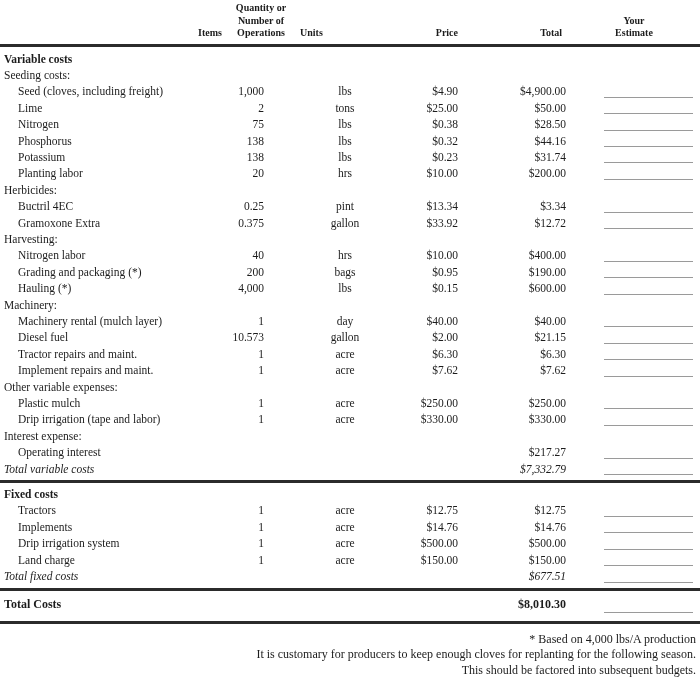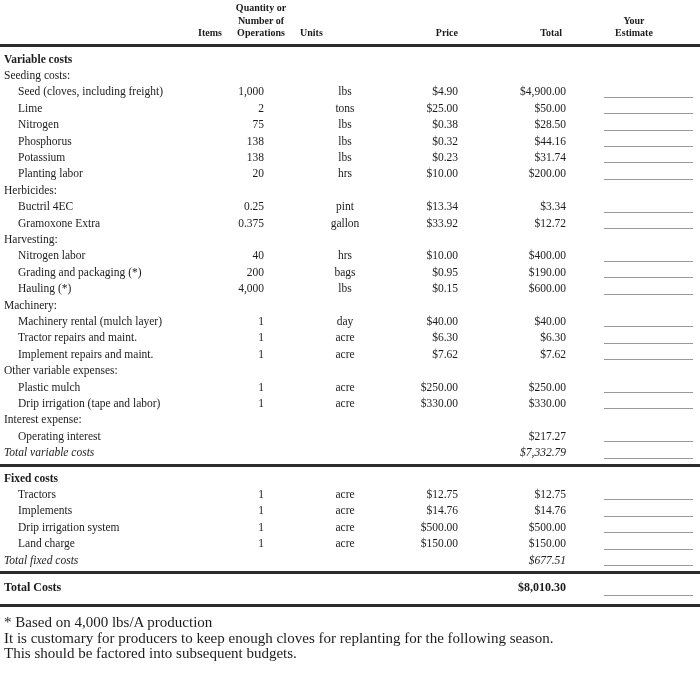--- a/index.html
+++ b/index.html
@@ -33,21 +33,21 @@
   td.c-units{text-align:center;}
   td.c-price{text-align:right;padding-right:4px;}
   td.c-total{text-align:right;padding-right:2px;}
   .est-line{border-bottom:1px solid #9a9a9a;height:12px;margin:0 7px 2px 36px;}
   .row.bold td{font-weight:bold;margin-left:44px;}
   .row.italic td{font-style:italic;}
   .row.grand td{font-size:12px;line-height:21px;padding-bottom:3px;}
   .rule-row td{padding:3px 0;}
   .rule{height:3px;background:#2b2b2b;}
   
-  .footnotes{font-size:15px;line-height:15.6px;padding:5px 4px 0 4px;}
+  .footnotes{font-size:12px;line-height:15.6px;padding:5px 4px 0 4px;text-align:right;}
 </style>
 </head>
 <body>
 
 <div class="page">
   <table>
     <colgroup>
       <col style="width:222px">
         <col style="width:78px">
         <col style="width:90px">
@@ -227,20 +227,30 @@
           <td class="c-item ind1">Machinery rental (mulch layer)</td>
           <td class="c-qty">1</td>
           <td class="c-units">day</td>
           <td class="c-price">$40.00</td>
           <td class="c-total">$40.00</td>
           <td class="c-est">
             <div class="est-line" style="border-bottom-color: rgb(154, 154, 154);"></div>
           </td>
         </tr>
         <tr class="row">
+          <td class="c-item ind1">Diesel fuel</td>
+          <td class="c-qty">10.573</td>
+          <td class="c-units">gallon</td>
+          <td class="c-price">$2.00</td>
+          <td class="c-total">$21.15</td>
+          <td class="c-est">
+            <div class="est-line" style="border-bottom-color: rgb(154, 154, 154);"></div>
+          </td>
+        </tr>
+        <tr class="row">
           <td class="c-item ind1">Tractor repairs and maint.</td>
           <td class="c-qty">1</td>
           <td class="c-units">acre</td>
           <td class="c-price">$6.30</td>
           <td class="c-total">$6.30</td>
           <td class="c-est">
             <div class="est-line" style="border-bottom-color: rgb(154, 154, 154);"></div>
           </td>
         </tr>
         <tr class="row">

